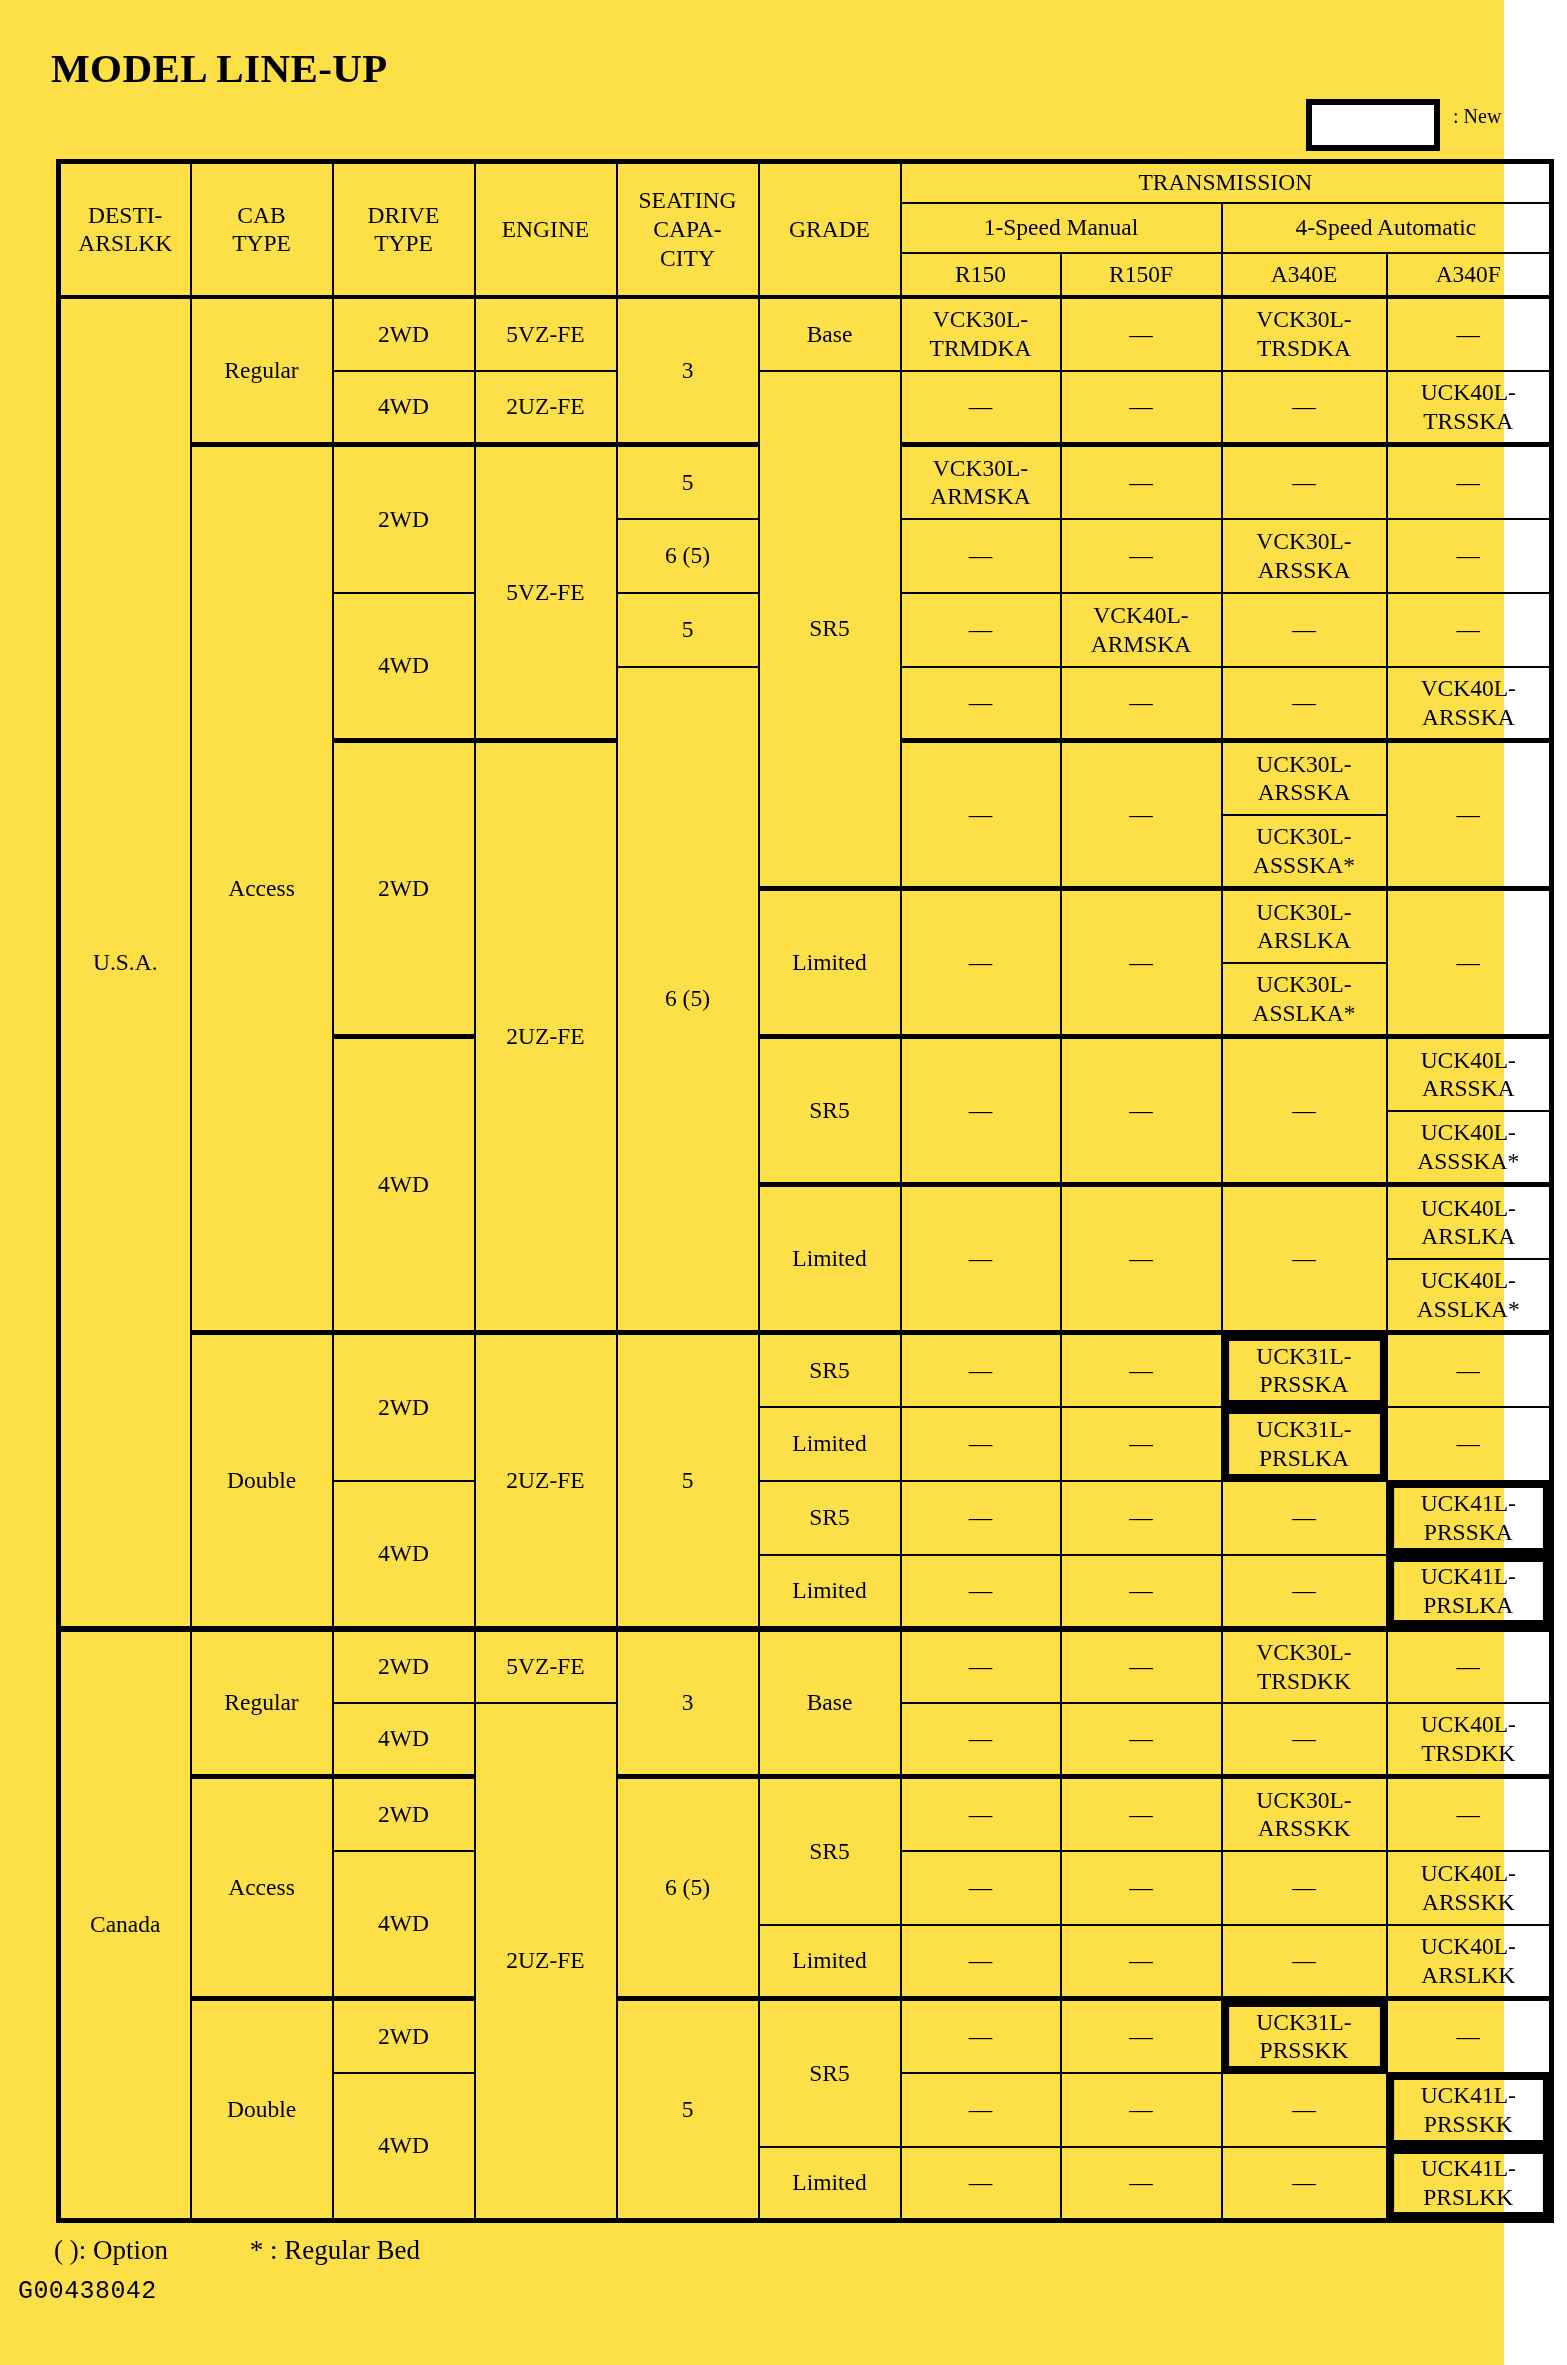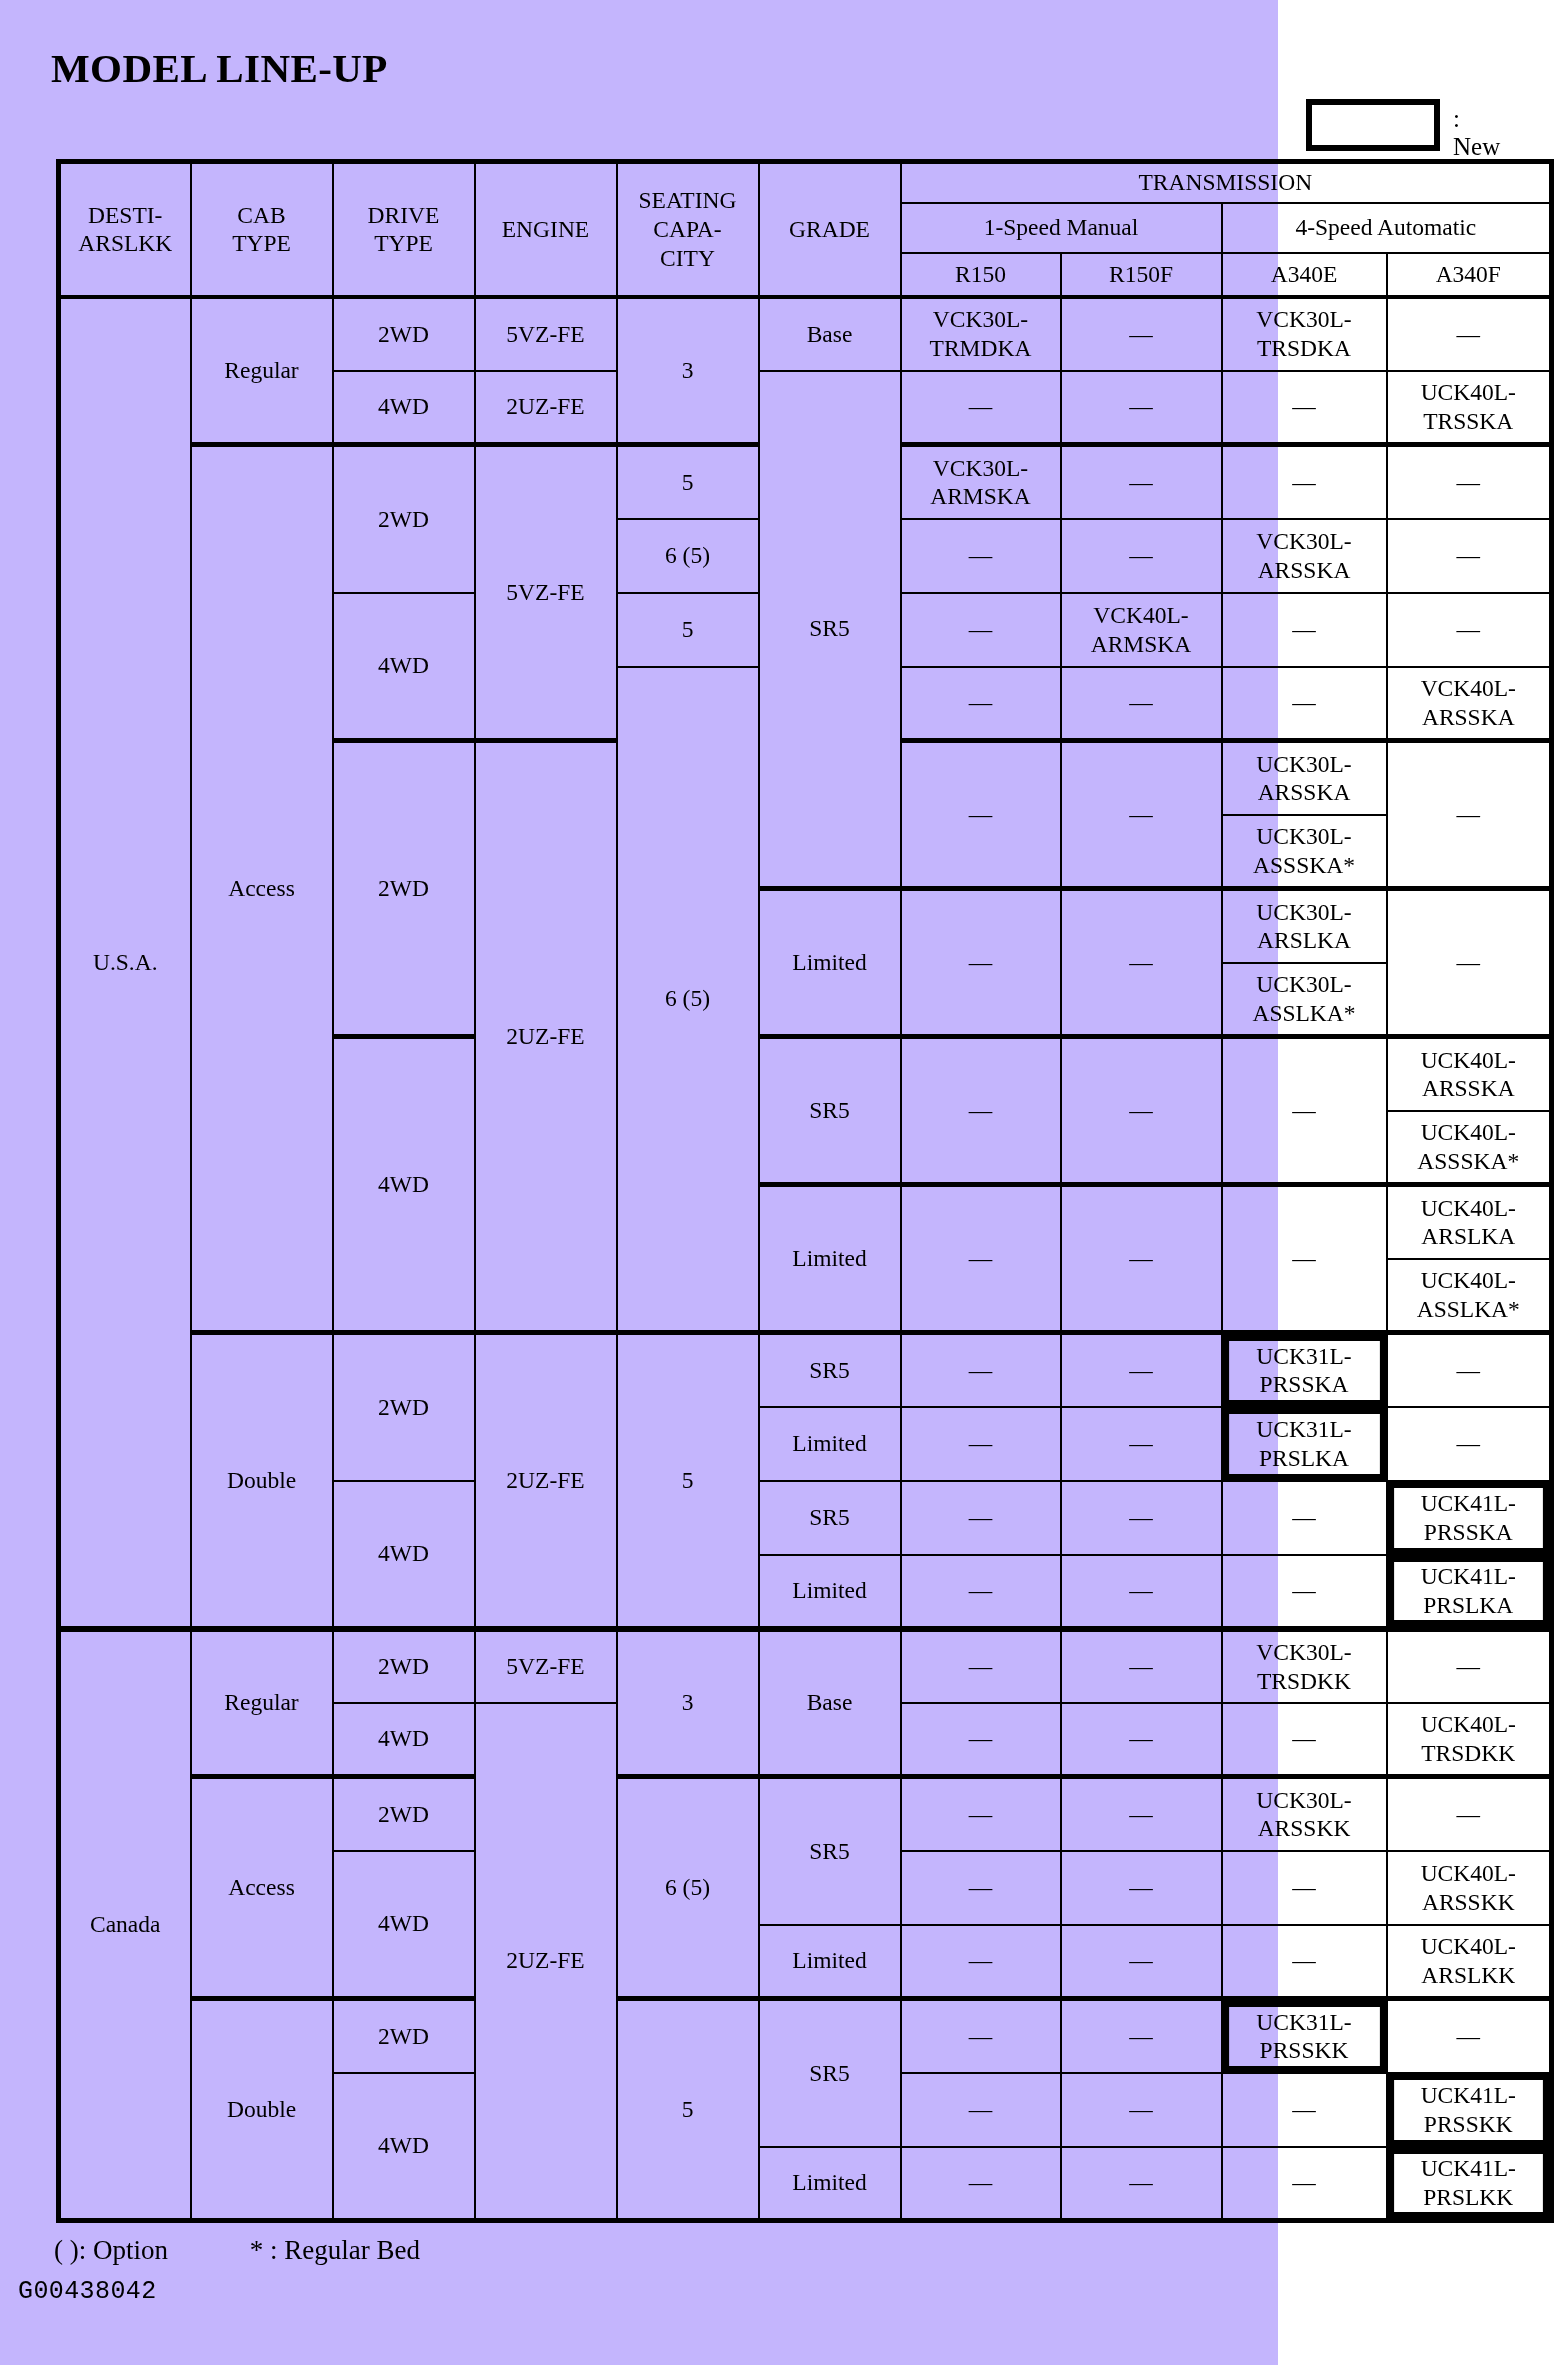--- a/index.html
+++ b/index.html
@@ -1,29 +1,29 @@
 <!DOCTYPE html>
 <html style="font-size:14px"><head>
 <meta charset="utf-8">
 <style>
   html,body { margin:0; padding:0; background:#ffffff; }
   .page {
-    position:relative; width:1278px; height:2366px; background:#c4b5fd;
+    position:relative; width:1504px; height:2366px; background:#fde047;
     font-family:"Liberation Serif", serif; color:#000;
   }
   .title {
     position:absolute; left:51px; top:44px; margin:0;
     font-size:41px; font-weight:bold; letter-spacing:0.4px;
     font-family:"Liberation Serif", serif;
   }
   .new-legend-box {
     position:absolute; left:1306px; top:99px; width:122px; height:40px;
     border:6.1px solid #000; background:#fff;
   }
-  .new-legend-label { position:absolute; left:1453px; top:105px; font-size:25px; }
+  .new-legend-label { position:absolute; left:1453px; top:105px; font-size:20px; }
 
   table.lineup {
     position:absolute; left:56px; top:159px; width:1494px;
     border-collapse:collapse; table-layout:fixed;
     border:5.2px solid #000;
   }
   .lineup th, .lineup td {
     border:2.6px solid #000; font-weight:normal; font-size:23.5px;
     text-align:center; vertical-align:middle; padding:0 1.7px;
     line-height:1.22; white-space:pre-line; overflow:hidden;

